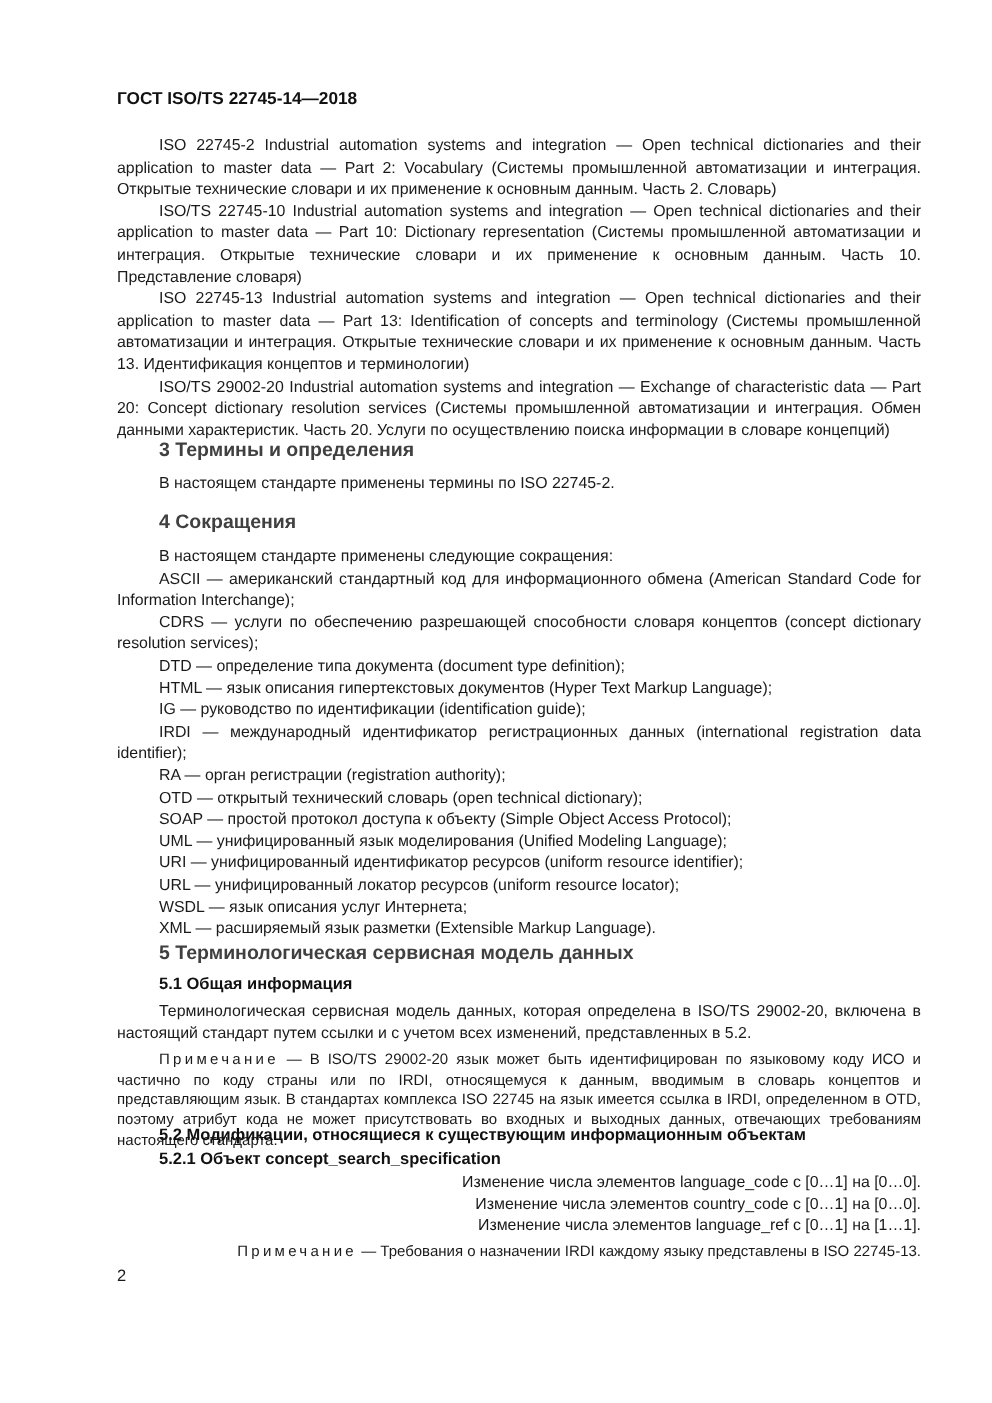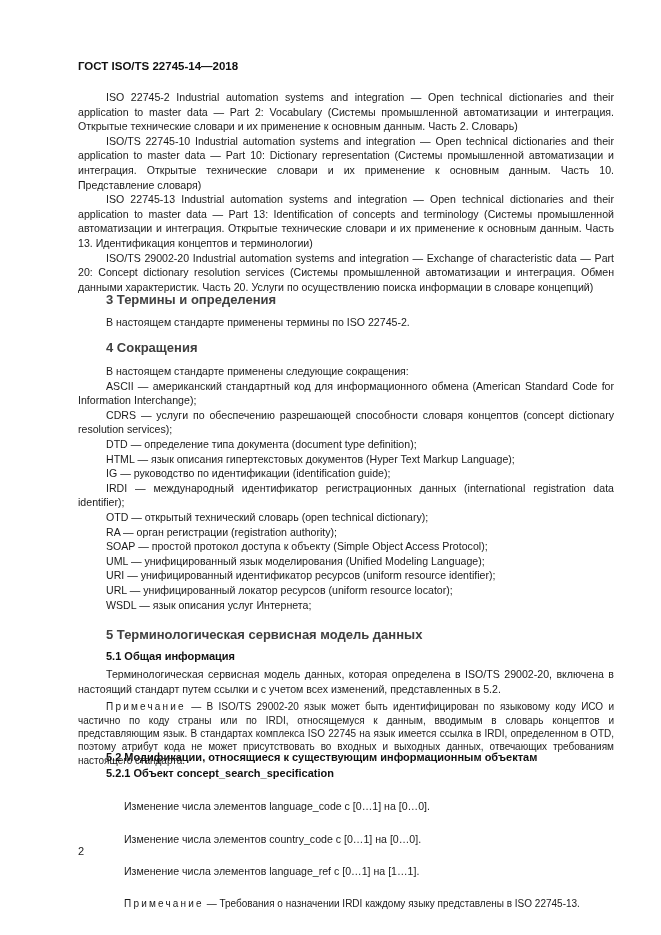--- a/index.html
+++ b/index.html
@@ -7,21 +7,21 @@
            font-family: "Liberation Sans", sans-serif; color: #1a1a1a; }
     .page { position: absolute; left: 0; top: 0; width: 545px; height: 935px; }
     .header { position: absolute; left: 78px; top: 60px; font-size: 11.5px; font-weight: bold; color: #111; }
     .block { position: absolute; left: 78px; width: 536px; font-size: 10.6px; line-height: 14.6px; }
     .p { text-align: justify; text-indent: 28px; margin: 0; }
     .h1 { position: absolute; left: 106px; font-size: 13px; font-weight: bold; color: #404040; }
     .h2 { position: absolute; left: 106px; font-size: 11px; font-weight: bold; color: #111; }
     .note { font-size: 10px; line-height: 13.4px; }
     .spaced { letter-spacing: 2.2px; }
     .pagenum { position: absolute; left: 78px; top: 845px; font-size: 11px; }
-    .line { margin: 18px; padding-left: 28px; }
+    .line { margin: 0; padding-left: 28px; text-align: right; }
   </style>
 </head>
 <body>
 
 <div class="page">
 
   <div class="header">ГОСТ ISO/TS 22745-14—2018</div>
 
   <div class="block" style="top:90px;">
     <p class="p">ISO 22745-2 Industrial automation systems and integration — Open technical dictionaries and their application to master data — Part 2: Vocabulary (Системы промышленной автоматизации и интеграция. Открытые технические словари и их применение к основным данным. Часть 2. Словарь)</p>
@@ -37,27 +37,28 @@
 
   <div class="h1" style="top:340px;">4 Сокращения</div>
   <div class="block" style="top:364px;">
     <p class="p">В настоящем стандарте применены следующие сокращения:</p>
     <p class="p">ASCII — американский стандартный код для информационного обмена (American Standard Code for Information Interchange);</p>
     <p class="p">CDRS — услуги по обеспечению разрешающей способности словаря концептов (concept dictionary resolution services);</p>
     <p class="p">DTD — определение типа документа (document type definition);</p>
     <p class="p">HTML — язык описания гипертекстовых документов (Hyper Text Markup Language);</p>
     <p class="p">IG — руководство по идентификации (identification guide);</p>
     <p class="p">IRDI — международный идентификатор регистрационных данных (international registration data identifier);</p>
+    <p class="p">RA — орган регистрации (registration authority);</p>
     <p class="p">OTD — открытый технический словарь (open technical dictionary);</p>
-    <p class="p">RA — орган регистрации (registration authority);</p>
     <p class="p">SOAP — простой протокол доступа к объекту (Simple Object Access Protocol);</p>
     <p class="p">UML — унифицированный язык моделирования (Unified Modeling Language);</p>
     <p class="p">URI — унифицированный идентификатор ресурсов (uniform resource identifier);</p>
     <p class="p">URL — унифицированный локатор ресурсов (uniform resource locator);</p>
     <p class="p">WSDL — язык описания услуг Интернета;</p>
+    <p class="p">XML — расширяемый язык разметки (Extensible Markup Language).</p>
   </div>
 
   <div class="h1" style="top:627px;">5 Терминологическая сервисная модель данных</div>
   <div class="h2" style="top:650px;">5.1 Общая информация</div>
   <div class="block" style="top:667px;">
     <p class="p">Терминологическая сервисная модель данных, которая определена в ISO/TS 29002-20, включена в настоящий стандарт путем ссылки и с учетом всех изменений, представленных в 5.2.</p>
     <p class="p note" style="margin-top:4px;"><span class="spaced">Примечание</span><span> — В ISO/TS 29002-20 язык может быть идентифицирован по языковому коду ИСО и частично по коду страны или по IRDI, относящемуся к данным, вводимым в словарь концептов и представляющим язык. В стандартах комплекса ISO 22745 на язык имеется ссылка в IRDI, определенном в OTD, поэтому атрибут кода не может присутствовать во входных и выходных данных, отвечающих требованиям настоящего стандарта.</span></p>
   </div>
 
   <div class="h2" style="top:751px;">5.2 Модификации, относящиеся к существующим информационным объектам</div>

